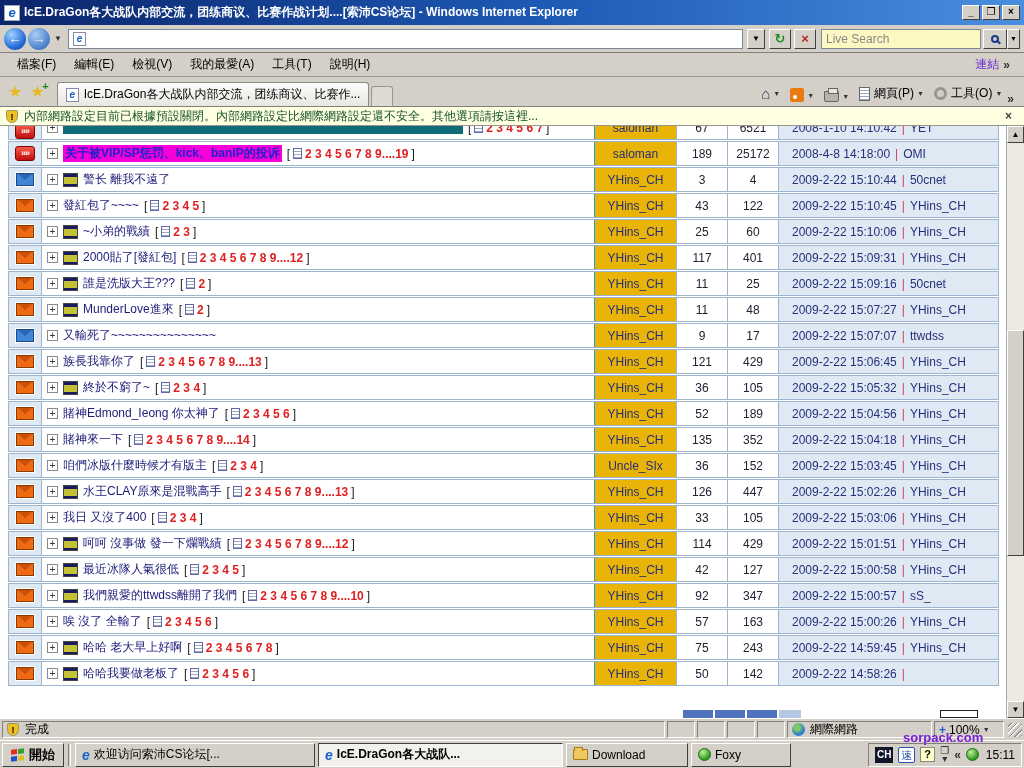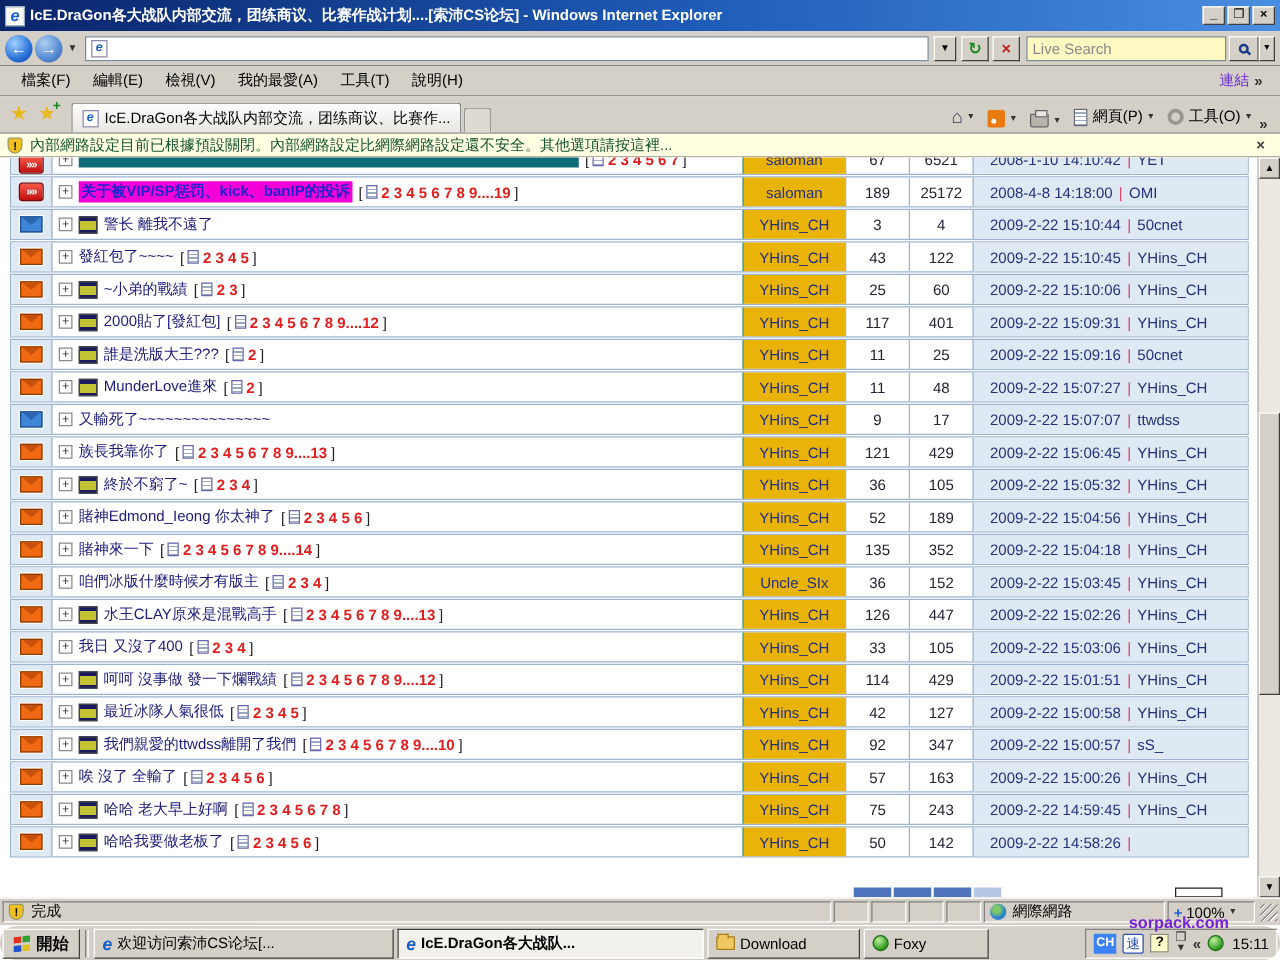--- a/index.html
+++ b/index.html
@@ -136,37 +136,37 @@
     border-top:1px solid #fff; display:flex; align-items:center; padding:2px 2px; }
   .pane { height:17px; border:1px solid; border-color:#808080 #fff #fff #808080; display:flex; align-items:center; padding:0 4px; margin-right:2px; }
   .pane.main { flex:1; }
   .pane.tiny { width:28px; }
   .globe { width:13px; height:13px; border-radius:50%; background:radial-gradient(circle at 40% 35%,#7ec86a 25%,#2a7fd0 60%); margin-right:5px; }
   .zoomplus { color:#2060d0; font-weight:bold; margin-right:3px; }
   .grip { width:14px; height:14px; background:repeating-linear-gradient(135deg,#d4d0c8 0 2px,#909090 2px 3px,#fff 3px 4px); margin-left:2px; }
 
   
   .taskbar { position:absolute; left:0; top:740px; width:1024px; height:28px; background:#d4d0c8;
-    border-top:1px solid #fff; display:flex; align-items:center; padding:0 2px;border-radius:13px; }
+    border-top:1px solid #fff; display:flex; align-items:center; padding:0 2px; }
   .startbtn { height:24px; display:flex; align-items:center; gap:4px; padding:0 8px; background:#d4d0c8;
     border:1px solid; border-color:#fff #404040 #404040 #fff; font-weight:bold; font-size:13px; }
   .flag { width:14px; height:12px; display:grid; grid-template-columns:6px 6px; grid-gap:1px; transform:skewY(-6deg); }
   .flag i { display:block; height:5px; }
   .qdiv { width:3px; height:22px; border-left:1px solid #808080; border-right:1px solid #fff; margin:0 4px; }
   .task { height:24px; display:flex; align-items:center; gap:4px; padding:0 6px; margin-right:3px;
     background:#d4d0c8; border:1px solid; border-color:#fff #404040 #404040 #fff; font-size:12px;
     white-space:nowrap; overflow:hidden; }
   .task.active { background:#f2f1ec; border-color:#404040 #fff #fff #404040; font-weight:bold; }
   .t-ie { color:#1560c8; font-weight:bold; font-style:italic; font-size:14px; }
   .folder { width:15px; height:11px; background:#f0c860; border:1px solid #a87c18; border-radius:1px; position:relative; }
   .folder::before { content:""; position:absolute; left:0; top:-3px; width:7px; height:3px; background:#f0c860; border:1px solid #a87c18; border-bottom:none; }
   .orb { width:13px; height:13px; border-radius:50%; background:radial-gradient(circle at 35% 30%,#bff09a,#2f9a20 70%); border:1px solid #1a6a10; }
   .tray { margin-left:auto; height:24px; display:flex; align-items:center; gap:5px; padding:0 6px;
     border:1px solid; border-color:#808080 #fff #fff #808080; }
-  .chbox { width:18px; height:16px; background:#3b82f6; color:#fff; font-size:10px; font-weight:bold;
+  .chbox { width:18px; height:16px; background:#0f172a; color:#fff; font-size:10px; font-weight:bold;
     text-align:center; line-height:15px; }
   .subox { width:17px; height:16px; background:#fff; border:1px solid #2a50b0; color:#2a50b0; font-size:11px;
     text-align:center; line-height:14px; border-radius:2px; }
   .qbox { width:15px; height:15px; background:#ffffc8; border:1px solid #888; color:#000; font-weight:bold;
     font-size:11px; text-align:center; line-height:13px; }
   .restico { font-size:10px; color:#333; line-height:8px; text-align:center; }
   .hidechev { color:#333; font-weight:bold; }
   .clock { font-size:12px; color:#000; padding-left:2px; }
 
   .watermark { position:absolute; left:903px; top:730px; color:#6d28d9; font-size:13px; font-weight:bold; z-index:50;

